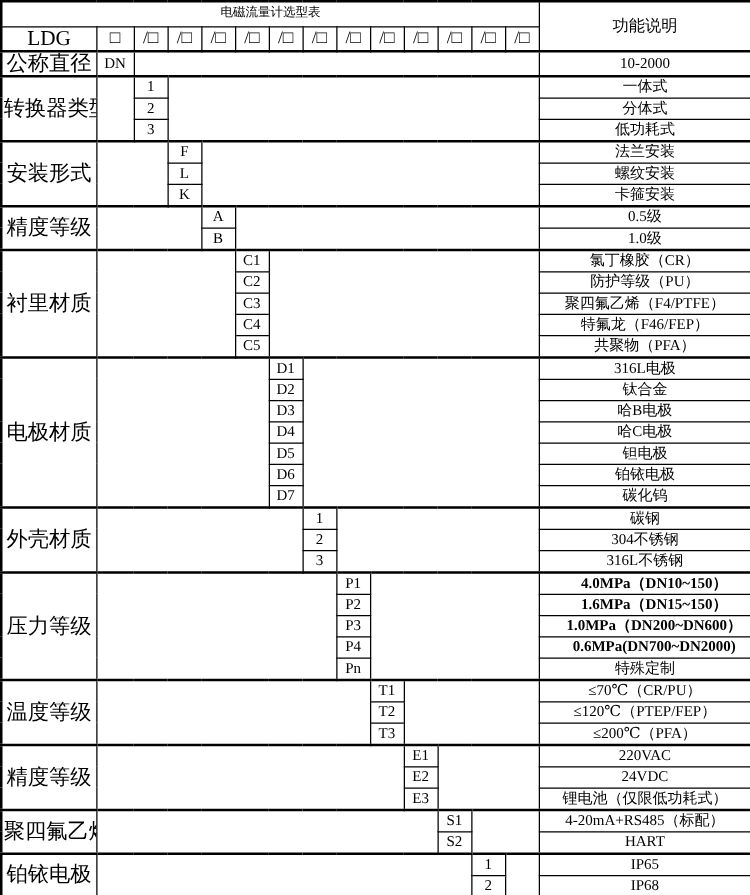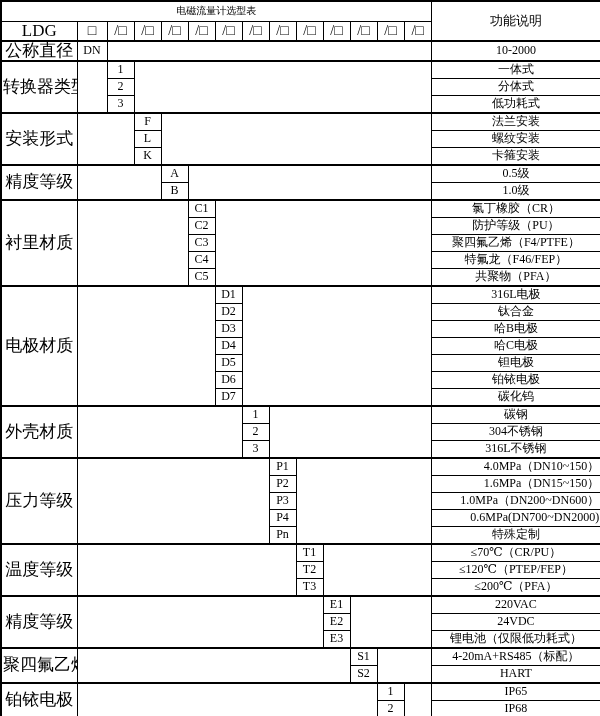--- a/index.html
+++ b/index.html
@@ -21,21 +21,21 @@
   tr.r td{height:16px;}
   tr.title-row td{height:19px;}
   tr.code-row td{height:17px;}
   td.title{font-size:10px;}
   td.fnhead{font-size:13px;}
   td.desc{border-left:3px solid #000;border-radius:15px;}
   tr.bsep td{border-top:2px solid #000;}
   td.box{font-size:14px;line-height:1;}
   td.code{font-size:12px;}
   td.label{font-size:17px;}
-  td.desc.left{text-align:right;padding-left:16px;}
+  td.desc.left{text-align:center;padding-left:16px;font-weight:bold;}
 </style>
 </head>
 <body>
 
 <div class="sheet">
 <table class="sel">
 <colgroup>
   <col style="width:76px">
         <col style="width:30px">
   <col style="width:27px">

